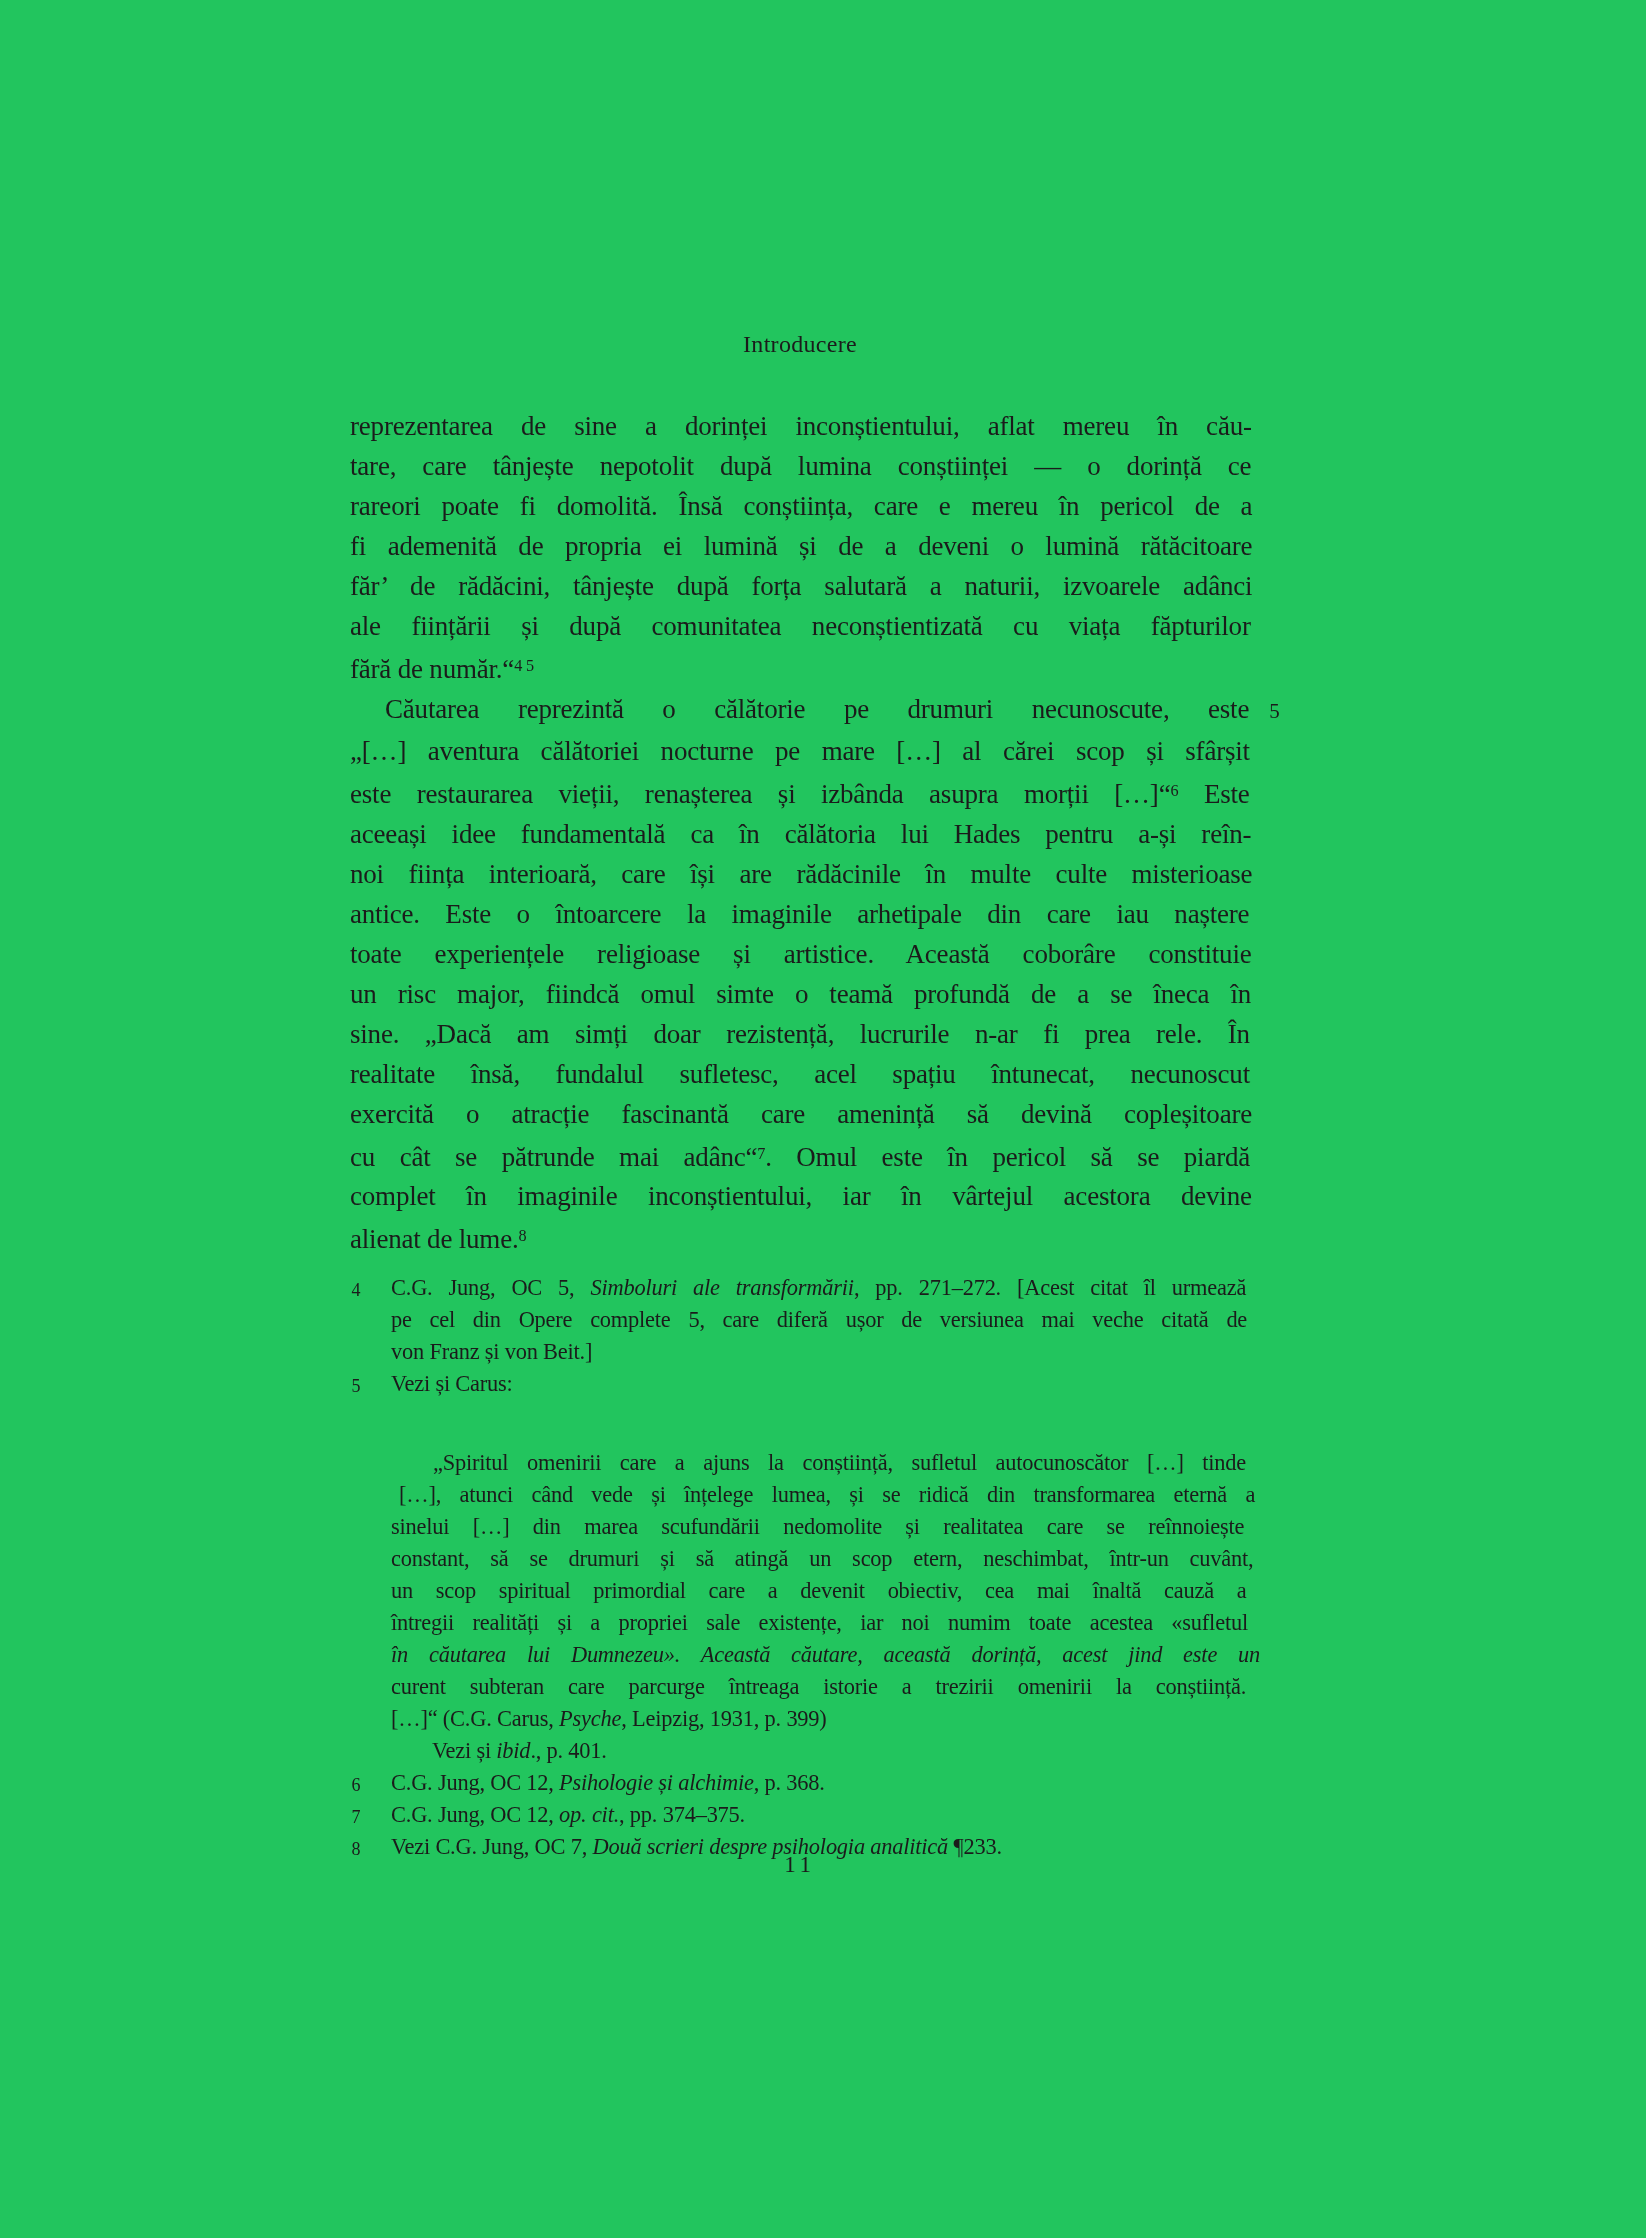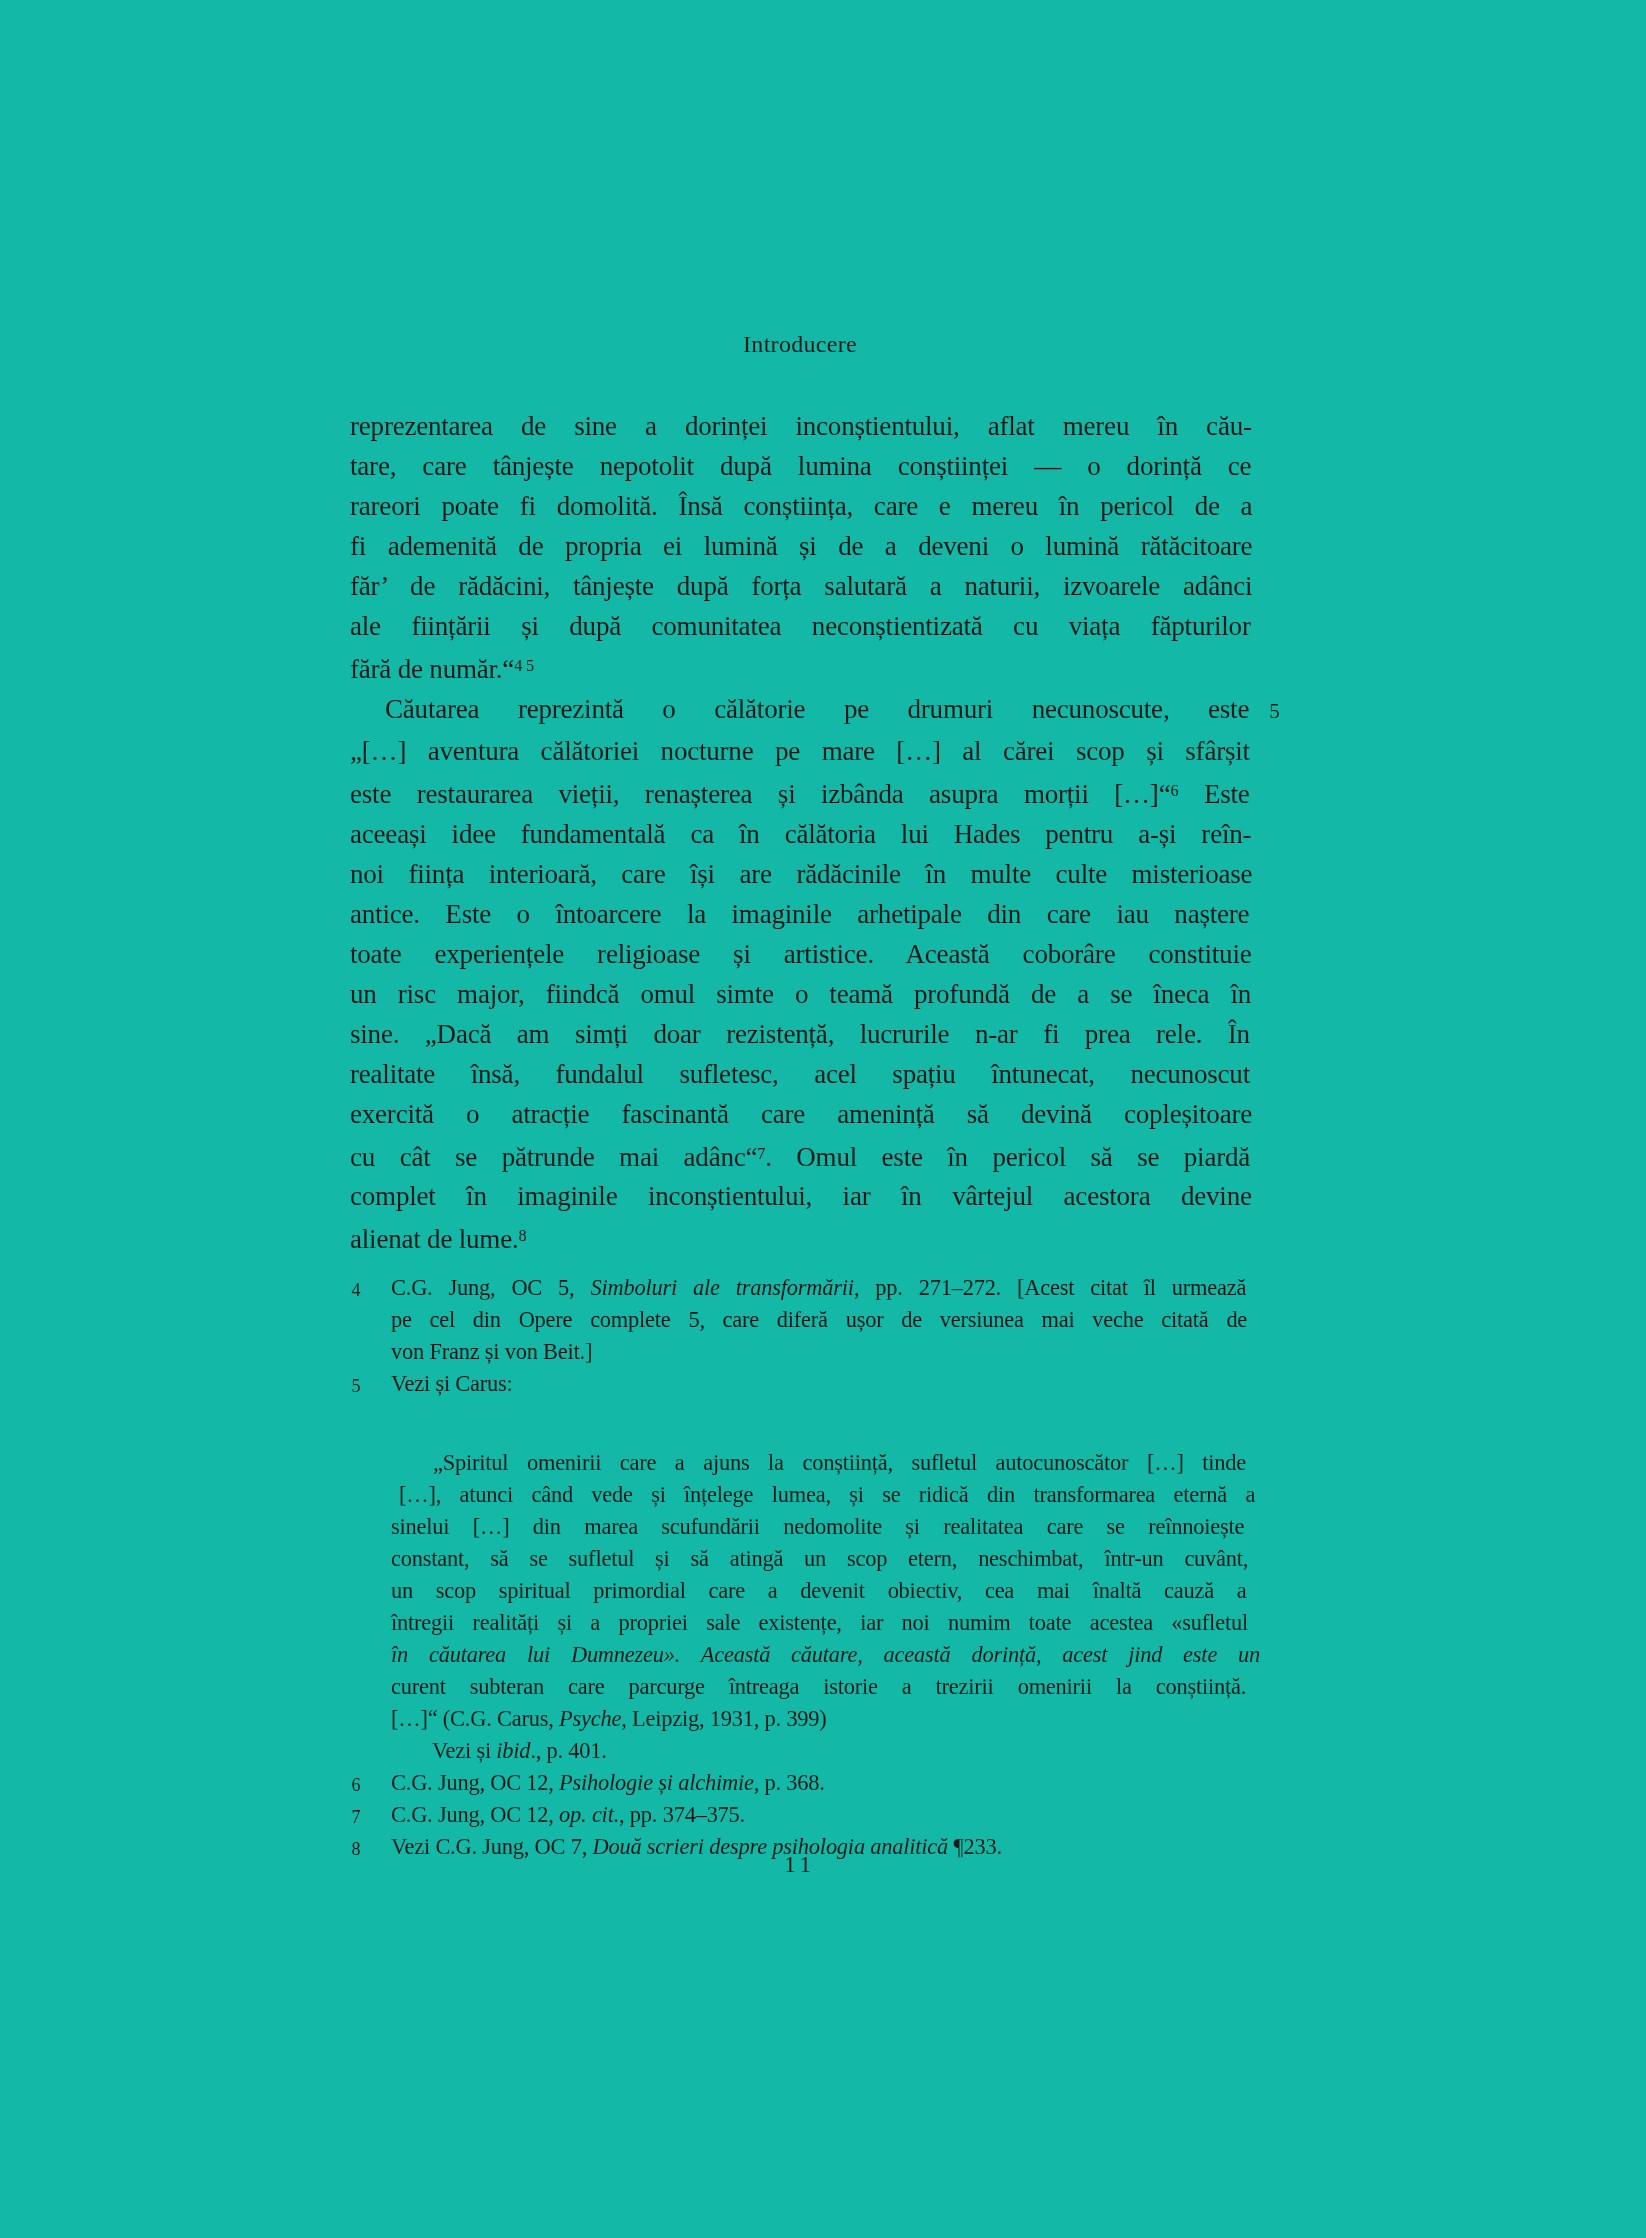--- a/index.html
+++ b/index.html
@@ -1,21 +1,21 @@
 <!DOCTYPE html>
 <html style="font-size:12.3px"><head>
 <meta charset="utf-8">
 <style>
   html, body { margin: 0; padding: 0; }
   body { background: #e8e8e8; }
   .page {
     position: relative;
     width: 1646px;
     height: 2239px;
-    background: #14b8a6;
+    background: #22c55e;
     color: #1b1b1b;
     font-family: "Liberation Serif", "DejaVu Serif", serif;
     overflow: hidden;
     -webkit-font-smoothing: antialiased;
   }
   .running-head {
     position: absolute;
     left: 350px; top: 330px; width: 900px;
     text-align: center;
     font-size: 24px;
@@ -101,21 +101,21 @@
         <div class="fline just"><span class="ln" style="word-spacing: 10.6px;">C.G. Jung, OC 5, <span class="i">Simboluri ale transformării</span>, pp. 271–272. [Acest citat îl urmează</span></div>
         <div class="fline just"><span class="ln" style="word-spacing: 12.4px;">pe cel din Opere complete 5, care diferă ușor de versiunea mai veche citată de</span></div>
         <div class="fline"><span class="ln">von Franz și von Beit.]</span></div>
       </div>
       <div class="footnote">
         <span class="fn-num">5</span>
         <div class="fline"><span class="ln">Vezi și Carus:</span></div>
         <div class="fline just" style="padding-left: 42px; margin-top: 47px;"><span class="ln" style="word-spacing: 13.2px;">„Spiritul omenirii care a ajuns la conștiință, sufletul autocunoscător […] tinde</span></div>
         <div class="fline just"><span class="ln" style="word-spacing: 13px; margin-left: 8px;">[…], atunci când vede și înțelege lumea, și se ridică din transformarea eternă a</span></div>
         <div class="fline just"><span class="ln" style="word-spacing: 18px;">sinelui […] din marea scufundării nedomolite și realitatea care se reînnoiește</span></div>
-        <div class="fline just"><span class="ln" style="word-spacing: 15.5px;">constant, să se sufletul și să atingă un scop etern, neschimbat, într-un cuvânt,</span></div>
+        <div class="fline just"><span class="ln" style="word-spacing: 15.5px;">constant, să se drumuri și să atingă un scop etern, neschimbat, într-un cuvânt,</span></div>
         <div class="fline just"><span class="ln" style="word-spacing: 17.4px;">un scop spiritual primordial care a devenit obiectiv, cea mai înaltă cauză a</span></div>
         <div class="fline just"><span class="ln" style="word-spacing: 13px;">întregii realități și a propriei sale existențe, iar noi numim toate acestea «sufletul</span></div>
         <div class="fline just"><span class="ln" style="word-spacing: 15.5px; font-style: italic;">în căutarea lui Dumnezeu». Această căutare, această dorință, acest jind este un</span></div>
         <div class="fline just"><span class="ln" style="word-spacing: 18.6px;">curent subteran care parcurge întreaga istorie a trezirii omenirii la conștiință.</span></div>
         <div class="fline"><span class="ln">[…]“ (C.G. Carus, <span class="i">Psyche</span>, Leipzig, 1931, p. 399)</span></div>
         <div class="fline" style="padding-left: 41px;"><span class="ln">Vezi și <span class="i">ibid</span>., p. 401.</span></div>
       </div>
       <div class="footnote">
         <span class="fn-num">6</span>
         <div class="fline"><span class="ln">C.G. Jung, OC 12, <span class="i">Psihologie și alchimie</span>, p. 368.</span></div>

